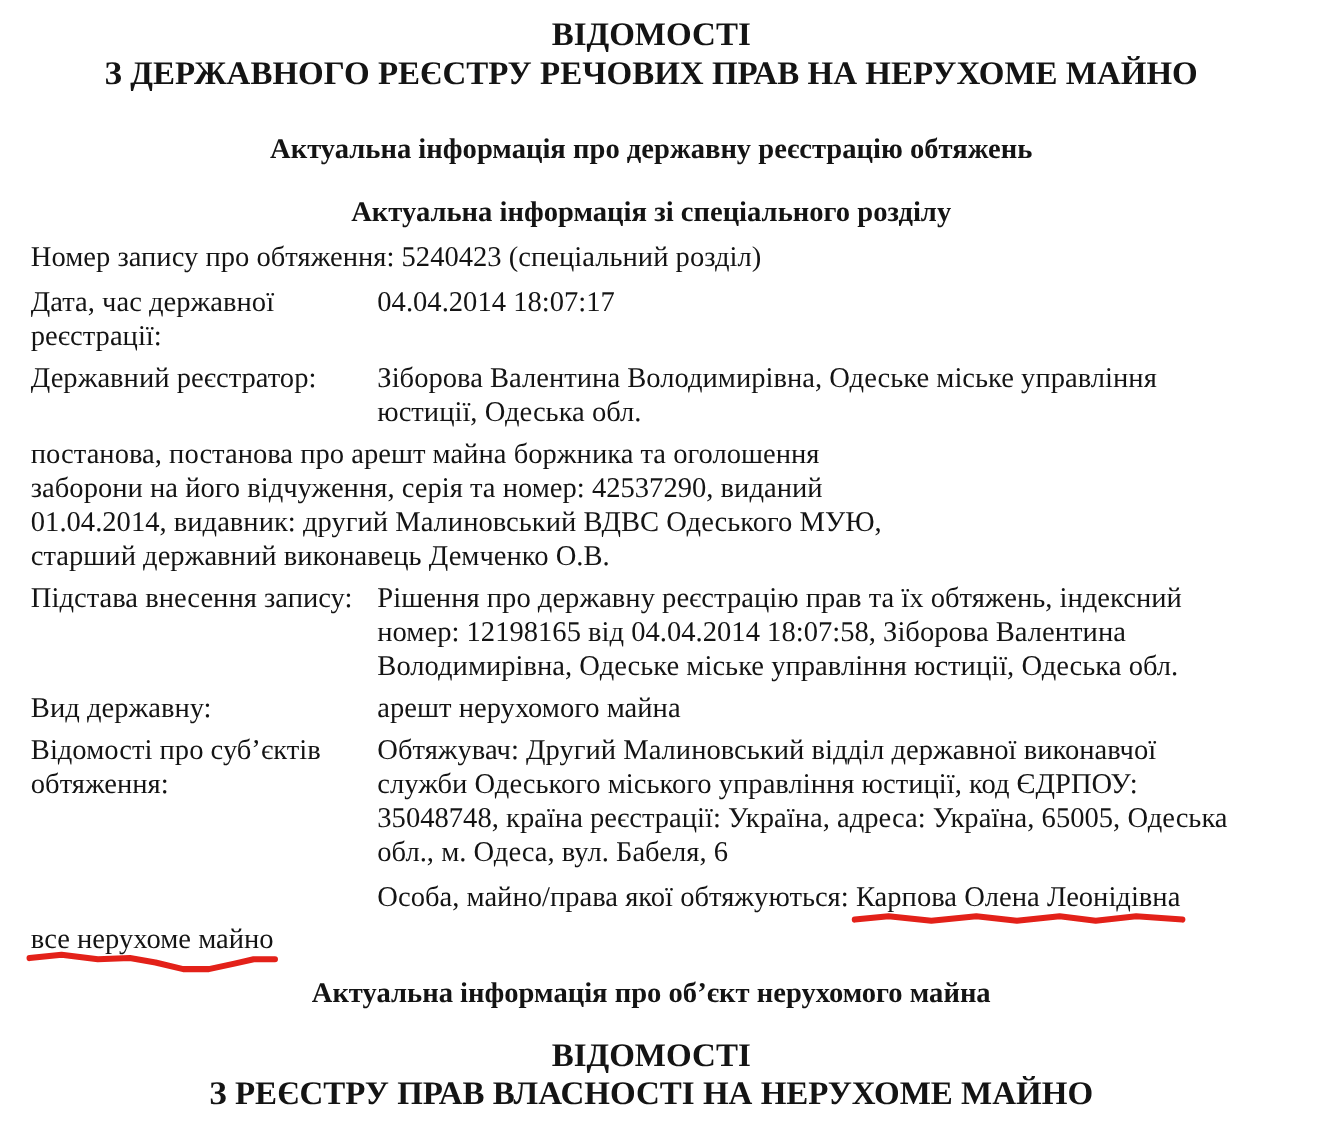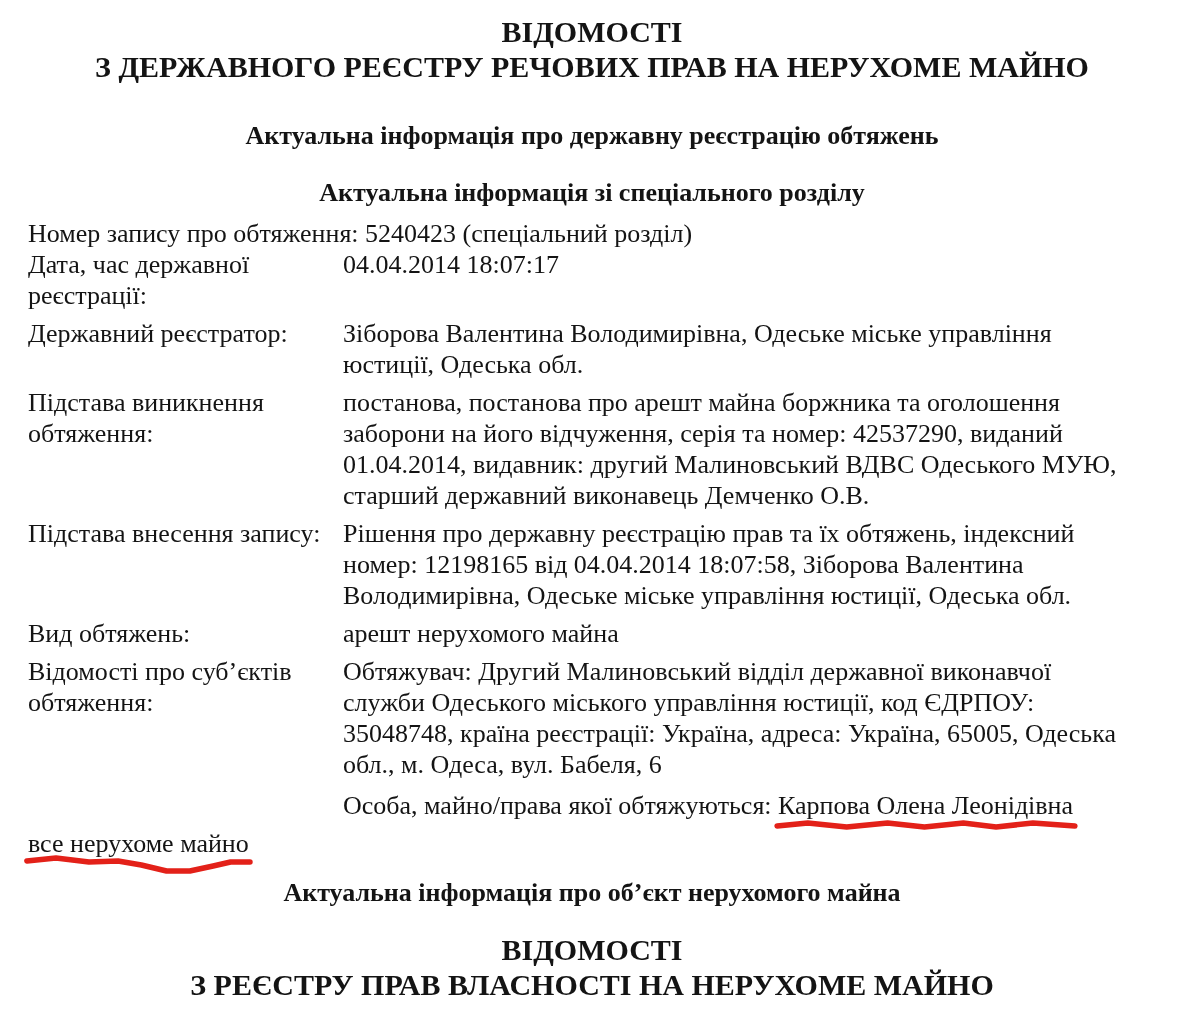--- a/index.html
+++ b/index.html
@@ -9,21 +9,21 @@
     background: #ffffff; color: #141414;
     font-family: "Liberation Serif", "DejaVu Serif", serif;
     font-size: 26px; line-height: 31px;
   }
   .doc { padding: 14px 48px 0 28px; position: relative; }
   .centered { text-align: center; font-weight: 700; }
   .main-title { font-size: 30px; line-height: 35px; }
   .subtitle { margin-top: 26px; }
   .section-heading { margin-top: 36px; }
   .record-line { font-weight: 400; margin-top: 10px; }
-  .fields { }
+  .fields { margin-top: 10px; }
   .field-row { display: flex; margin-bottom: 7px; }
   .field-label { flex: 0 0 315px; width: 315px; padding-right: 10px; }
   .field-value { width: 785px; max-width: 785px; font-family: Liberation Serif, serif; }
   .para2 { margin-top: 10px; }
   .hl { position: relative; display: inline-block; }
   .hl svg.uline {
     position: absolute; left: -5px; bottom: -14px;
     width: calc(100% + 12px); height: 20px;
     overflow: visible; pointer-events: none;
   }
@@ -55,31 +55,30 @@
       <div class="field-label">Дата, час державної реєстрації:</div>
       <div class="field-value">04.04.2014 18:07:17</div>
     </div>
 
     <div class="field-row">
       <div class="field-label">Державний реєстратор:</div>
       <div class="field-value">Зіборова Валентина Володимирівна, Одеське міське управління юстиції, Одеська обл.</div>
     </div>
 
     <div class="field-row">
-      <div class="field-label">Підстава виникнення обтяження:</div>
       <div class="field-value">постанова, постанова про арешт майна боржника та оголошення заборони на його відчуження, серія та номер: 42537290, виданий 01.04.2014, видавник: другий Малиновський ВДВС Одеського МУЮ, старший державний виконавець Демченко О.В.</div>
     </div>
 
     <div class="field-row">
       <div class="field-label">Підстава внесення запису:</div>
       <div class="field-value">Рішення про державну реєстрацію прав та їх обтяжень, індексний номер: 12198165 від 04.04.2014 18:07:58, Зіборова Валентина Володимирівна, Одеське міське управління юстиції, Одеська обл.</div>
     </div>
 
     <div class="field-row">
-      <div class="field-label">Вид обтяжень:</div>
+      <div class="field-label">Вид державну:</div>
       <div class="field-value">арешт нерухомого майна</div>
     </div>
 
     <div class="field-row">
       <div class="field-label">Відомості про суб’єктів обтяження:</div>
       <div class="field-value">
         <div>Обтяжувач: Другий Малиновський відділ державної виконавчої служби Одеського міського управління юстиції, код ЄДРПОУ: 35048748, країна реєстрації: Україна, адреса: Україна, 65005, Одеська обл., м. Одеса, вул. Бабеля, 6</div>
         <div class="para2"><span>Особа, майно/права якої обтяжуються: </span><span class="hl"><span>Карпова Олена Леонідівна</span><svg class="uline" viewBox="0 0 300 20" preserveAspectRatio="none">
                 <path d="M4 11 L34 8 L72 12 L112 8 L148 12 L186 8 L218 12 L254 8 L295 11" vector-effect="non-scaling-stroke"></path>
               </svg></span></div>

